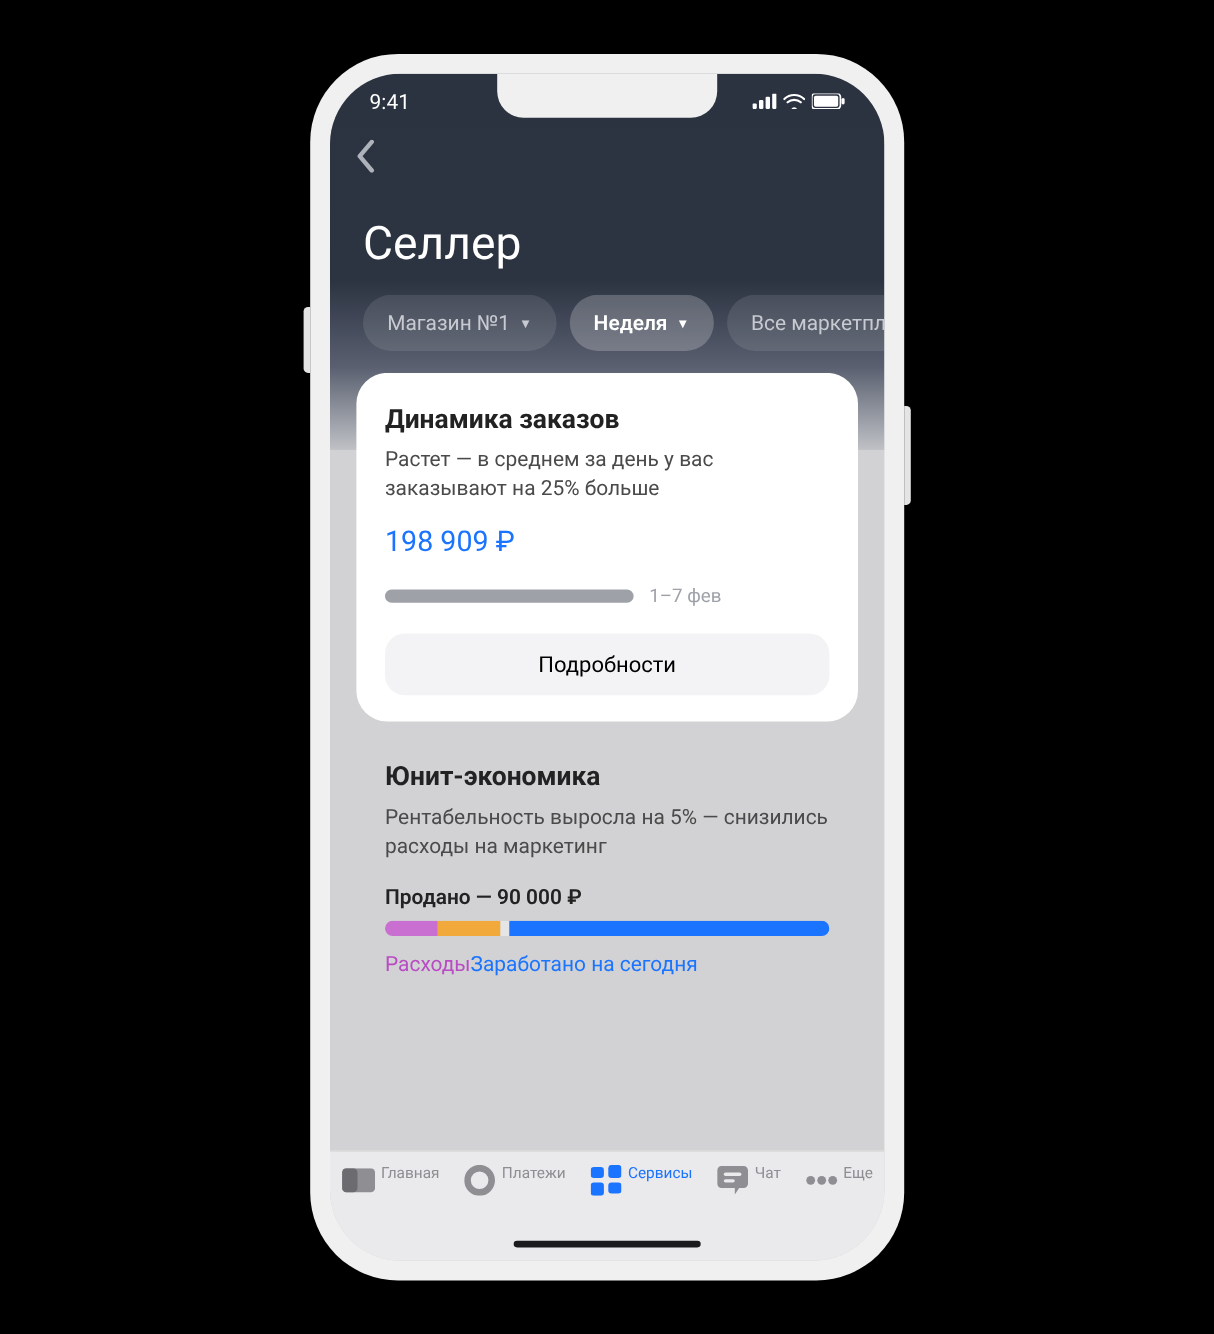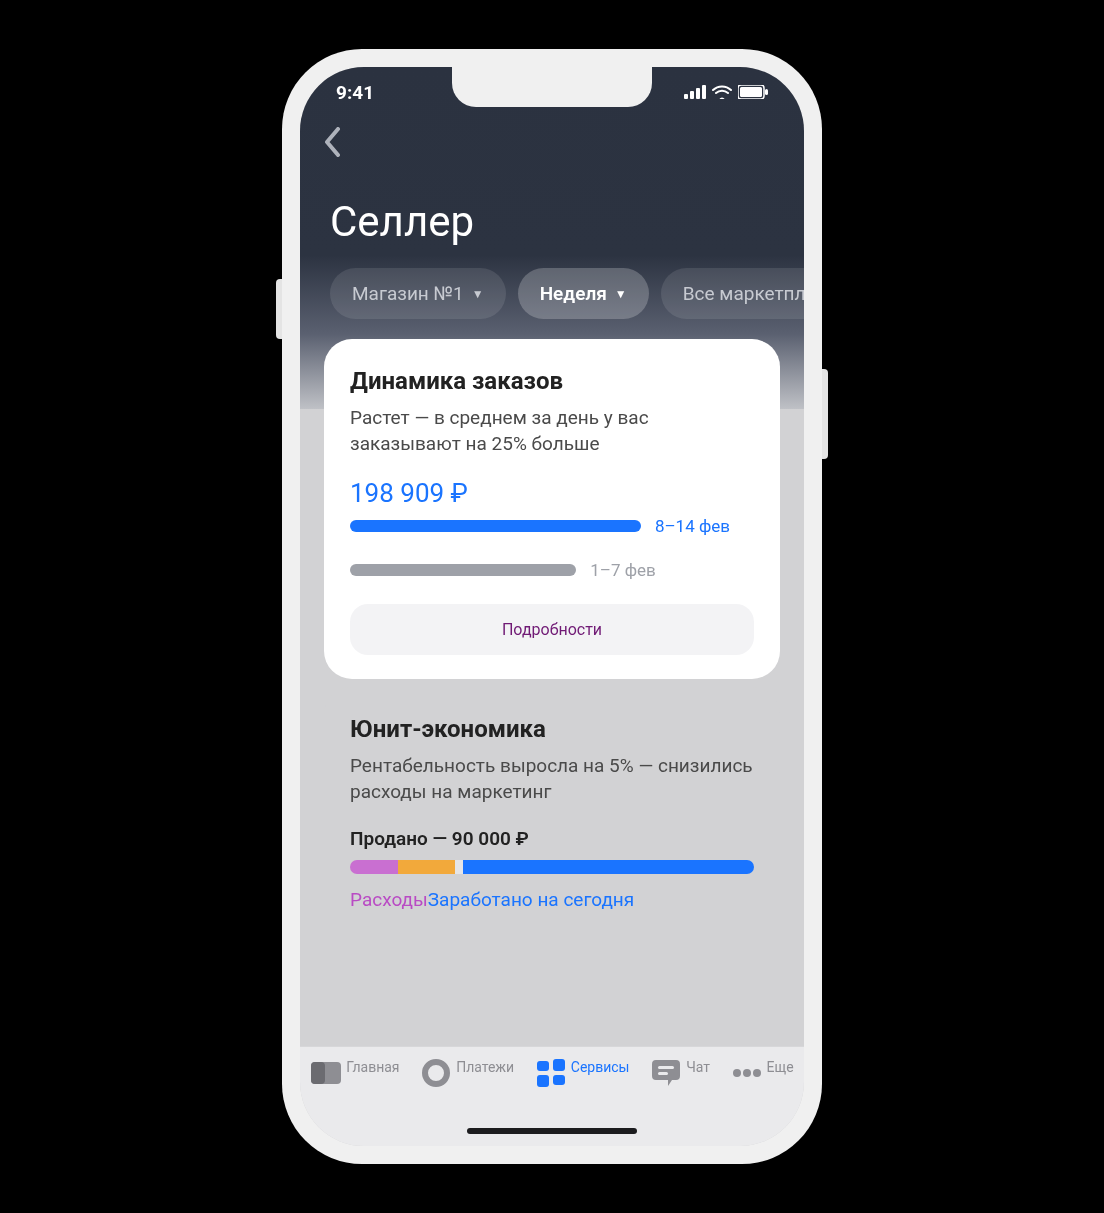--- a/index.html
+++ b/index.html
@@ -62,21 +62,21 @@
     padding-bottom: 90px;
     position: relative;
   }
   .status-bar {
     height: 50px;
     display: flex;
     justify-content: space-between;
     align-items: center;
     padding: 0 36px;
     color: #fff;
-    font-weight: 700;
+    font-weight: 400;
     font-size: 19px;
   }
   .status-right { display:flex; gap:6px; align-items:center; }
   .status-right svg { display:block; }
   .nav-back {
     padding: 10px 24px 0 24px;
     color: #aeb2bb;
   }
   .page-title {
     color: #fff;
@@ -168,22 +168,22 @@
     font-size: 17px;
     color: #9ea1a8;
     white-space: nowrap;
   }
   .bar-label.blue { color:#1a74ff; }
   .details-btn {
     background:#f3f3f5;
     border-radius: 18px;
     text-align:center;
     padding: 16px;
-    color:#701a75;
-    font-size: 16px;
+    color:#000000;
+    font-size: 20px;
     margin-top: 6px;
   }
   .sold-line {
     font-size: 19px;
     font-weight: 600;
     color: #222;
     margin-bottom: 10px;
   }
   .stacked-bar {
     display:flex;
@@ -289,24 +289,20 @@
     </div>
 
     <div class="content">
 
       <div class="card">
         <div class="card-title">Динамика заказов</div>
         <div class="card-sub">Растет — в среднем за день у вас заказывают на 25% больше</div>
 
         <div class="metric-row">
           <div class="metric-value-blue">198 909 ₽</div>
-          <div class="bar-wrap">
-            <div class="bar-track bar-blue"></div>
-            <div class="bar-label blue">8–14 фев</div>
-          </div>
         </div>
 
         <div class="metric-row">
           <div class="bar-wrap">
             <div class="bar-track bar-grey"></div>
             <div class="bar-label">1–7 фев</div>
           </div>
         </div>
 
         <div class="details-btn">Подробности</div>

